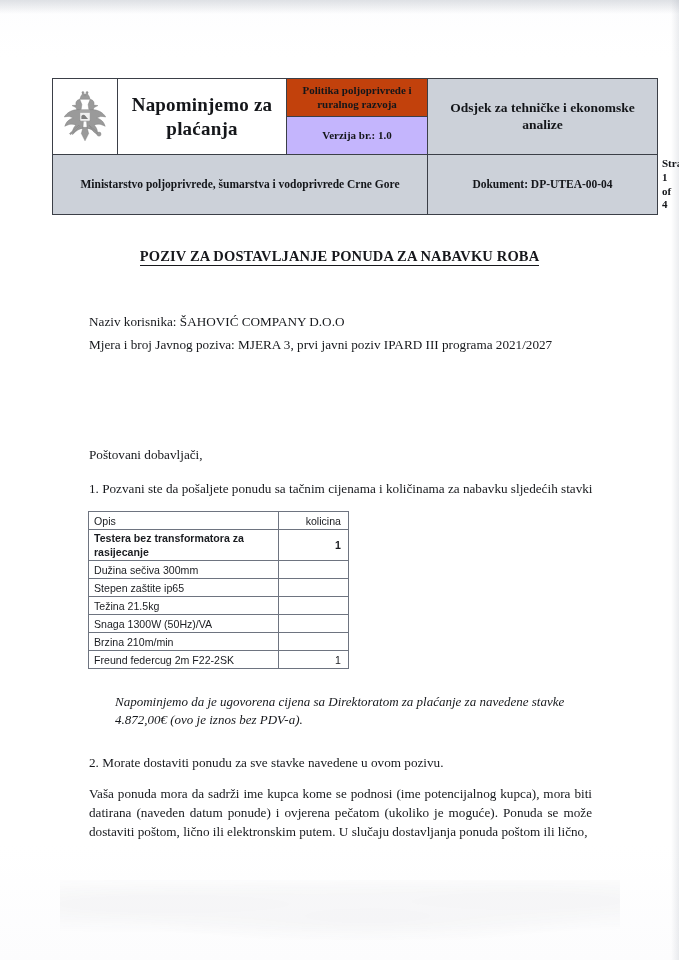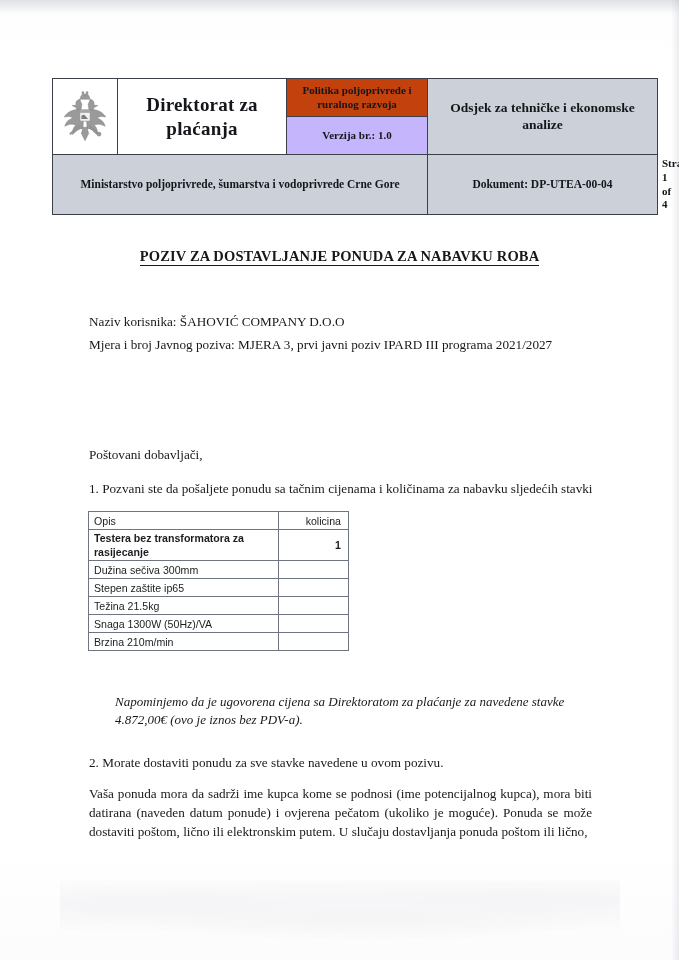--- a/index.html
+++ b/index.html
@@ -266,21 +266,21 @@
           <path d="M40 72 L30 82 L22 88 L20 86 L28 79 L38 70 Z"></path>
           <path d="M60 72 L70 80 L76 85 L74 88 L67 83 L58 70 Z"></path>
           <circle cx="77" cy="87" r="4"></circle>
         </g>
 
         <rect x="40" y="40" width="20" height="22" rx="2" fill="#e8eaee" stroke="#5e6470" stroke-width="1"></rect>
         <rect x="40" y="40" width="20" height="6" fill="#8b929e"></rect>
         <path d="M43 52 q4 -5 8 0 q3 4 5 6 l-13 0 z" fill="#5e6470"></path>
       </svg>
     </td>
-    <td class="c-title" rowspan="2">Direktorat za plaćanja</td>
+    <td class="c-title" rowspan="2">Napominjemo za plaćanja</td>
     <td class="c-policy">Politika poljoprivrede i ruralnog razvoja</td>
     <td class="c-dept" rowspan="2">Odsjek za tehničke i ekonomske analize</td>
   </tr>
   <tr>
     <td class="c-version">Verzija br.: 1.0</td>
   </tr>
   <tr>
     <td class="c-ministry" colspan="3">Ministarstvo poljoprivrede, šumarstva i vodoprivrede Crne Gore</td>
     <td class="c-doc">Dokument: DP-UTEA-00-04</td>
     <td class="c-page">Strana 1 of 4</td>
@@ -326,20 +326,24 @@
       <td class="qty"></td>
     </tr>
     <tr>
       <td>Snaga 1300W (50Hz)/VA</td>
       <td class="qty"></td>
     </tr>
     <tr>
       <td>Brzina 210m/min</td>
       <td class="qty"></td>
     </tr>
+    <tr>
+      <td>Freund federcug 2m F22-2SK</td>
+      <td class="qty">1</td>
+    </tr>
   </tbody>
 </table>
 
 <div class="note">Napominjemo da je ugovorena cijena sa Direktoratom za plaćanje za navedene stavke 4.872,00€ (ovo je iznos bez PDV-a).</div>
 
 <div class="item-2">2.  Morate dostaviti ponudu za sve stavke navedene u ovom pozivu.</div>
 
 <div class="para">Vaša ponuda mora da sadrži ime kupca kome se podnosi (ime potencijalnog kupca), mora biti datirana (naveden datum ponude) i ovjerena pečatom (ukoliko je moguće). Ponuda se  može dostaviti poštom, lično ili elektronskim putem. U slučaju dostavljanja ponuda poštom ili lično,</div>
 
 <div class="bleed"></div>

